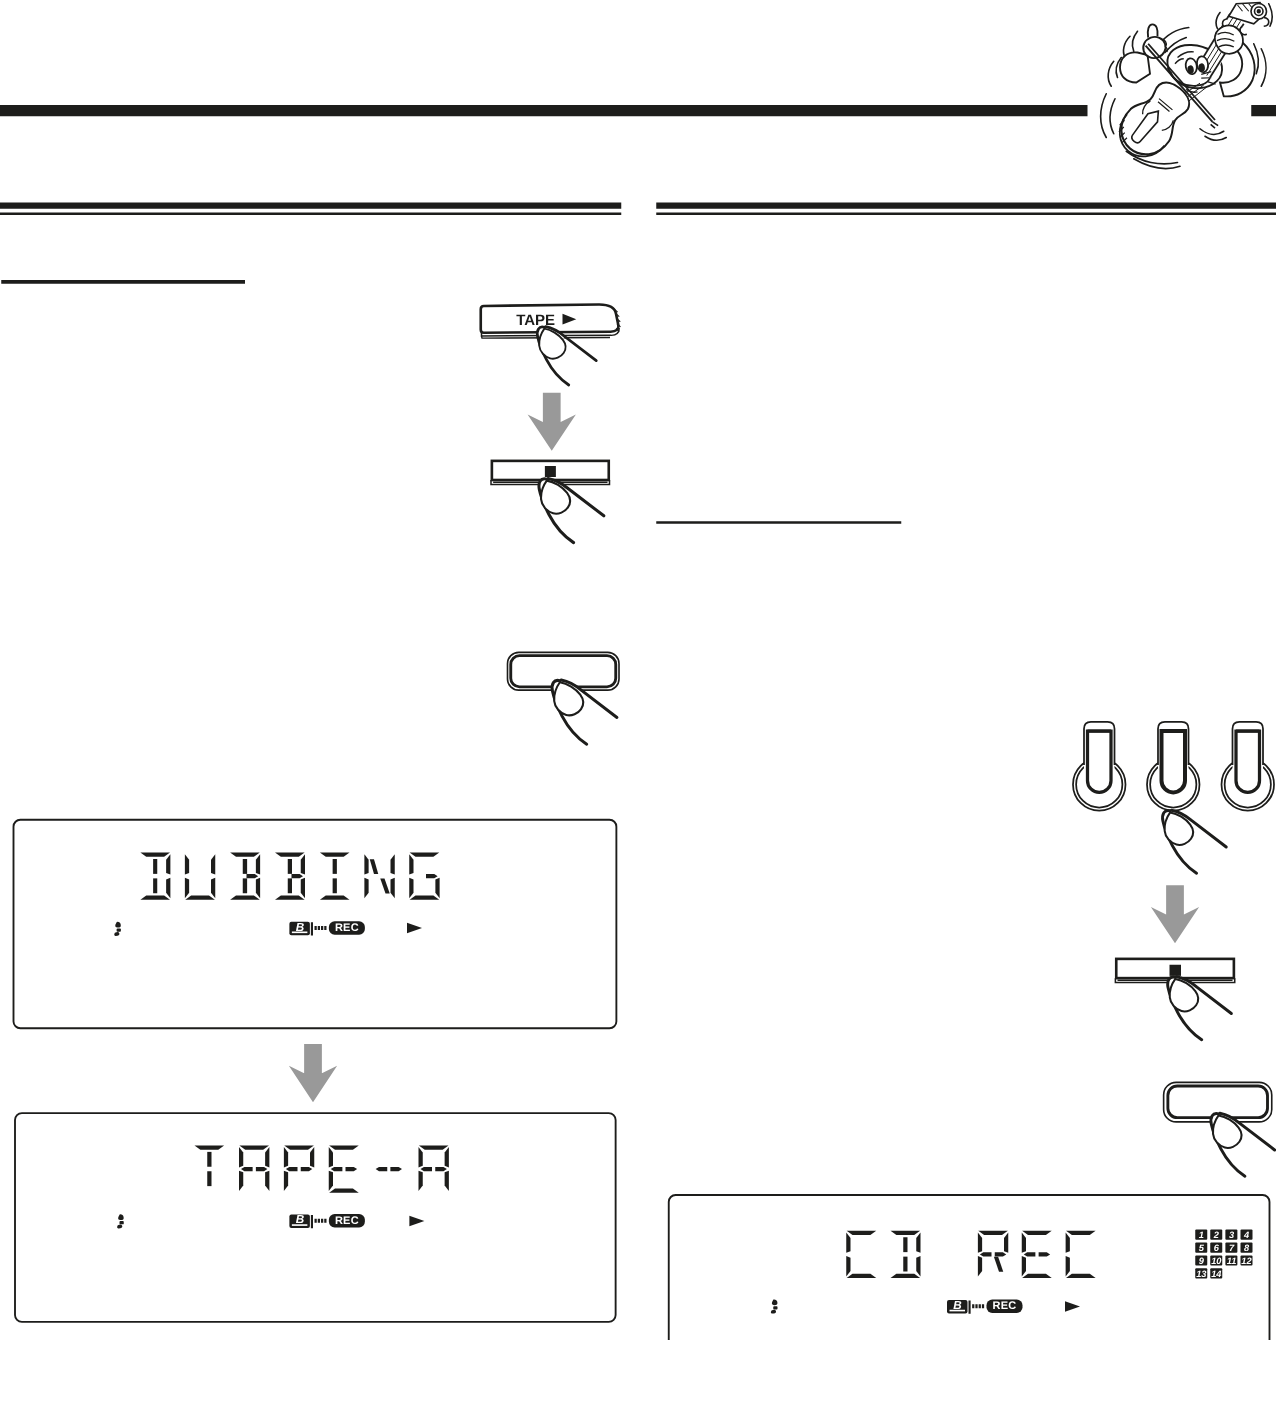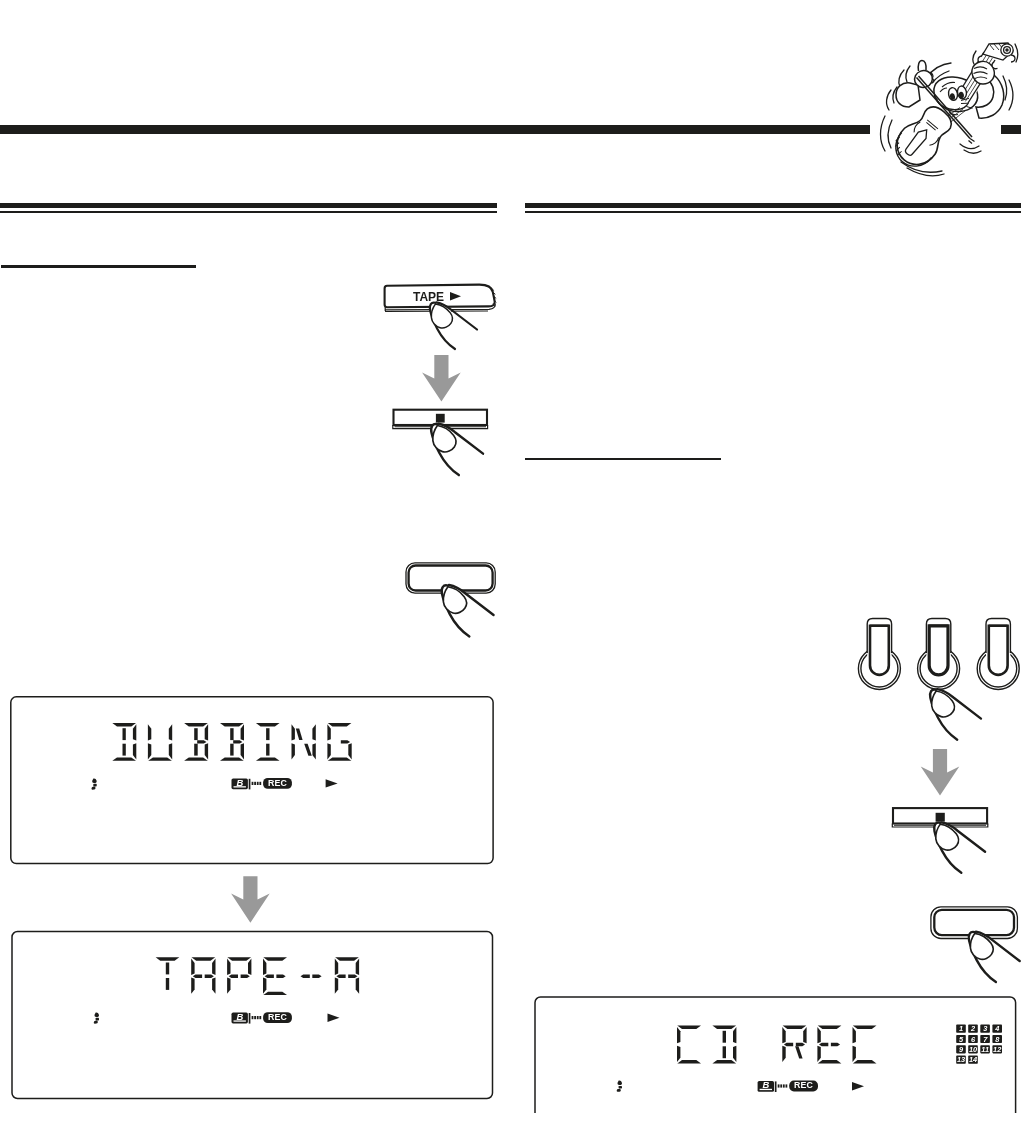--- a/index.html
+++ b/index.html
@@ -1,12 +1,12 @@
 <!DOCTYPE html>
-<html><head><meta charset="utf-8"><style>html,body{margin:0;padding:0;background:#fff;}#page{position:relative;width:1021px;height:1072px;overflow:hidden;background:#fff;font-family:"Liberation Sans", sans-serif;margin-top:41px;}</style></head><body>
+<html><head><meta charset="utf-8"><style>html,body{margin:0;padding:0;background:#fff;}#page{position:relative;width:1021px;height:1072px;overflow:hidden;background:#fff;font-family:"Liberation Sans", sans-serif;}</style></head><body>
 <div id="page">
 
 <div style="position:absolute;left:0;top:84px;width:870px;height:8.6px;background:#1d1d1b"></div>
 
 <div style="position:absolute;left:1001px;top:84px;width:20px;height:8.6px;background:#1d1d1b"></div>
 
 <svg width="151" height="140" viewBox="0 0 151 140" style="position:absolute;left:870px;top:0">
       <g fill="none" stroke="#1d1d1b" stroke-width="1.3" stroke-linecap="round">
         <path d="M 34,29 C 29,34 27.5,41 30,46 M 40,25 C 36,30 35,36 37,41"></path>
         <path d="M 21,49 C 16,55 15,63 19,69 M 27,46 C 23,51 22,57 24,62"></path>

